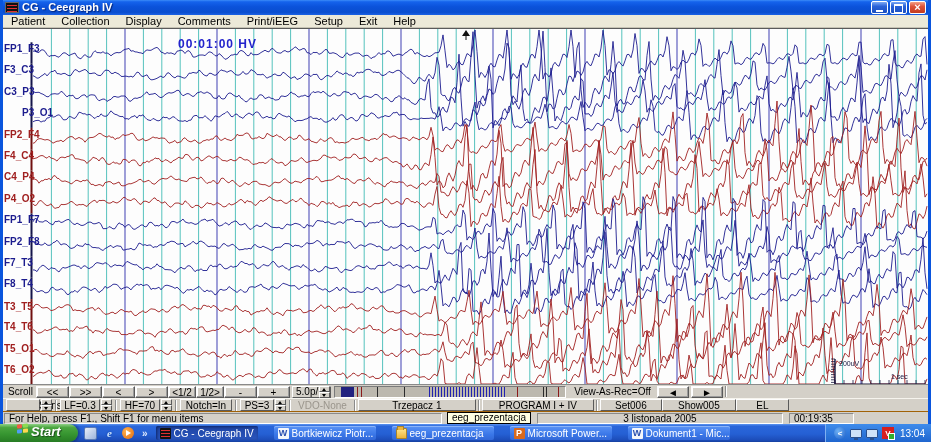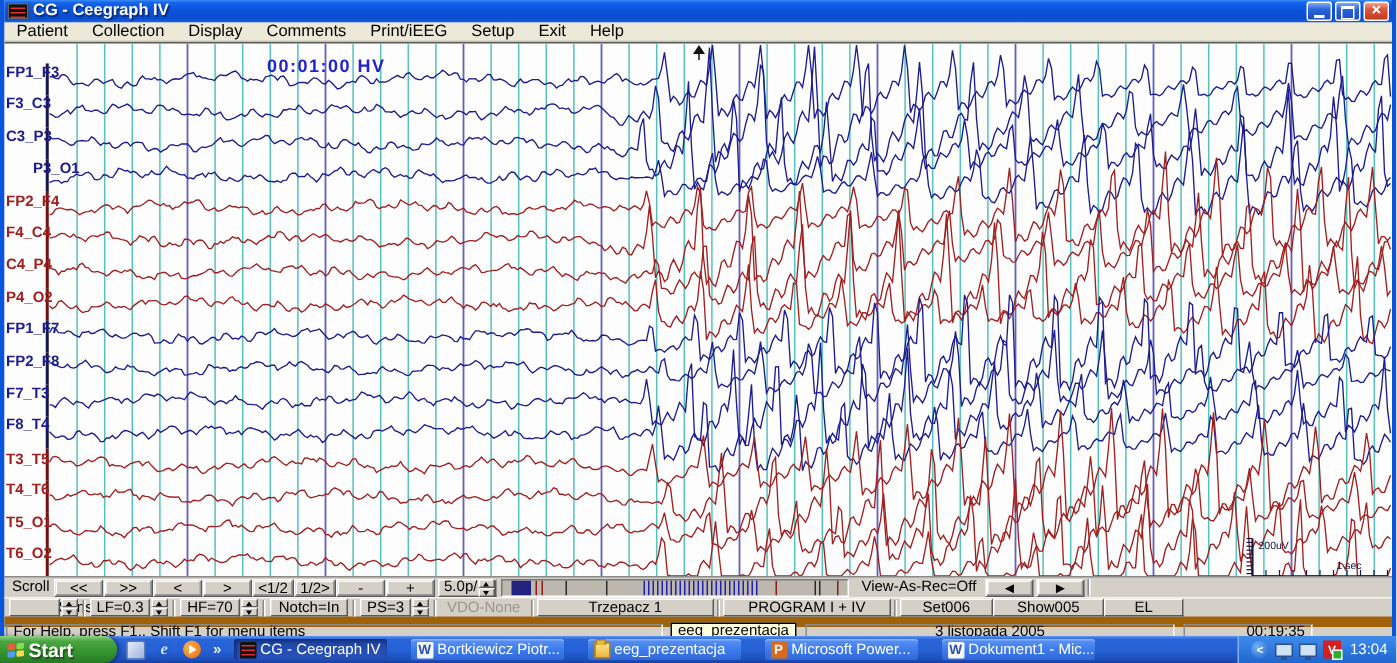--- a/index.html
+++ b/index.html
@@ -32,21 +32,21 @@
   
   .eeg{position:relative;height:356px;background:#fdfdfd;border-top:1px solid #5a5a5a;overflow:hidden}
   .eeg svg{position:absolute;left:0;top:0}
   .chlabel{position:absolute;left:1px;font-size:10px;line-height:10px;font-weight:bold;white-space:nowrap;z-index:3}
   .timestamp{position:absolute;left:175px;top:9px;font-size:12px;line-height:12px;font-weight:bold;color:#2323cc;z-index:3;letter-spacing:1px}
 
   
   .row{display:flex;align-items:center;background:#d4d0c8;font-size:10px;color:#000}
   .toolbar{height:14px;border-top:1px solid #8a8a8a;padding-left:2px}
   .settings{height:13px;border-top:1px solid #f6f4ee;padding-left:2px}
-  .statusbar{height:13px;border-top:7px solid #a16207;padding-left:1px}
+  .statusbar{height:13px;border-top:1px solid #a16207;padding-left:1px}
   .btn3{background:#d4d0c8;border:1px solid;border-color:#fdfdfd #5a5a5a #5a5a5a #fdfdfd;
     box-shadow:inset -1px -1px 0 #9a9a9a,inset 1px 1px 0 #fff;
     font-size:10px;line-height:10px;text-align:center;height:12px;padding-top:1px;white-space:nowrap;cursor:default}
   .inset{border:1px solid;border-color:#7a7a7a #fff #fff #7a7a7a;background:#d4d0c8}
   .groove{width:2px;height:11px;border-left:1px solid #8a8a8a;border-right:1px solid #fff;margin:0 2px}
   .tlabel{padding:0 3px;white-space:nowrap}
   .spin{display:inline-flex;flex-direction:column;width:11px;height:12px;margin-left:1px}
   .spin b{flex:1;background:#d4d0c8;border:1px solid;border-color:#fff #5a5a5a #5a5a5a #fff;position:relative}
   .spin b::after{content:"";position:absolute;left:2px;top:1px;border-left:2px solid transparent;border-right:2px solid transparent}
   .spin b.up::after{border-bottom:3px solid #000}
@@ -61,23 +61,23 @@
   .fpanel{height:12px;border:1px solid;border-color:#fdfdfd #5a5a5a #5a5a5a #fdfdfd;background:#d4d0c8;
     font-size:10px;line-height:10px;text-align:center;padding-top:1px;white-space:nowrap}
   .vdo{color:#9a958c;padding:0 5px;white-space:nowrap}
   .panelw{padding:1px 6px 0}
   .sunk{height:11px;border:1px solid;border-color:#8a8a8a #fff #fff #8a8a8a;font-size:10px;line-height:9px;padding:0 4px;white-space:nowrap;overflow:hidden}
   .tooltipbox{height:12px;background:#ffffe1;border:1px solid #000;font-size:10px;line-height:10px;padding:0 4px;white-space:nowrap}
 
   
   .taskbar{position:absolute;left:0;bottom:0;width:931px;height:18px;display:flex;align-items:center;
     background:linear-gradient(180deg,#5f97f2 0%,#2a66da 12%,#2560d4 55%,#1c4cb8 90%,#16409f 100%)}
-  .startbtn{height:18px;width:78px;display:flex;align-items:center;gap:3px;padding-left:5px;
+  .startbtn{height:18px;width:78px;display:flex;align-items:flex-start;gap:3px;padding-left:17px;
     background:linear-gradient(180deg,#8fd186 0%,#4aa53f 20%,#379631 55%,#277c24 100%);
-    border-radius:0 9px 9px 0;box-shadow:2px 0 3px rgba(0,0,0,.35);color:#fff;font-weight:bold;font-size:13px;text-shadow:1px 1px 1px #1c4c1a}
+    border-radius:0 9px 9px 0;box-shadow:2px 0 3px rgba(0,0,0,.35);color:#fff;font-weight:bold;font-style:italic;font-size:13px;text-shadow:1px 1px 1px #1c4c1a}
   .winflag{display:inline-grid;grid-template-columns:5px 5px;grid-template-rows:4px 4px;gap:1px;transform:skewY(-6deg)}
   .winflag i{border-radius:1px}
   .winflag i:nth-child(1){background:#ef5b43}.winflag i:nth-child(2){background:#8ddb51}
   .winflag i:nth-child(3){background:#4f9df6}.winflag i:nth-child(4){background:#ffd84f}
   .qlaunch{display:flex;align-items:center;gap:6px;padding:0 6px}
   .qicon{width:13px;height:13px;display:inline-flex;align-items:center;justify-content:center;font-size:11px}
   .q-desktop{background:linear-gradient(135deg,#e8eef8,#9cb4dc);border:1px solid #5a7ab5;border-radius:2px}
   .q-ie{color:#cfe6ff;font-weight:bold;font-style:italic;font-family:"Liberation Serif",serif;text-shadow:0 0 2px #0a3fa0}
   .q-wmp{background:radial-gradient(circle at 35% 35%,#ffb14d,#e06a10);border-radius:50%;width:12px;height:12px;position:relative}
   .q-wmp::after{content:"";position:absolute;left:4px;top:3px;border-left:5px solid #fff;border-top:3px solid transparent;border-bottom:3px solid transparent}
@@ -385,21 +385,21 @@
       <span class="groove"></span>
       <span class="fpanel panelw" style="width:62px">Set006</span>
       <span class="fpanel panelw" style="width:74px">Show005</span>
       <span class="fpanel panelw" style="width:53px">EL</span>
     </div>
 
     <div class="row statusbar">
       <span class="sunk" style="width:438px">For Help, press F1., Shift F1 for menu items</span>
       <span class="tooltipbox" style="margin-left:5px">eeg_prezentacja</span>
       <span class="sunk" style="width:246px;margin-left:6px;text-align:center">3 listopada 2005</span>
-      <span class="sunk" style="width:86px;margin-left:6px;text-align:right">00:19:35</span>
+      <span class="sunk" style="width:65px;margin-left:6px;text-align:left">00:19:35</span>
     </div>
   </div>
 
   <div class="taskbar">
     <div class="startbtn">
       <span class="winflag">
           <i></i>
           <i></i>
           <i></i>
           <i></i>

